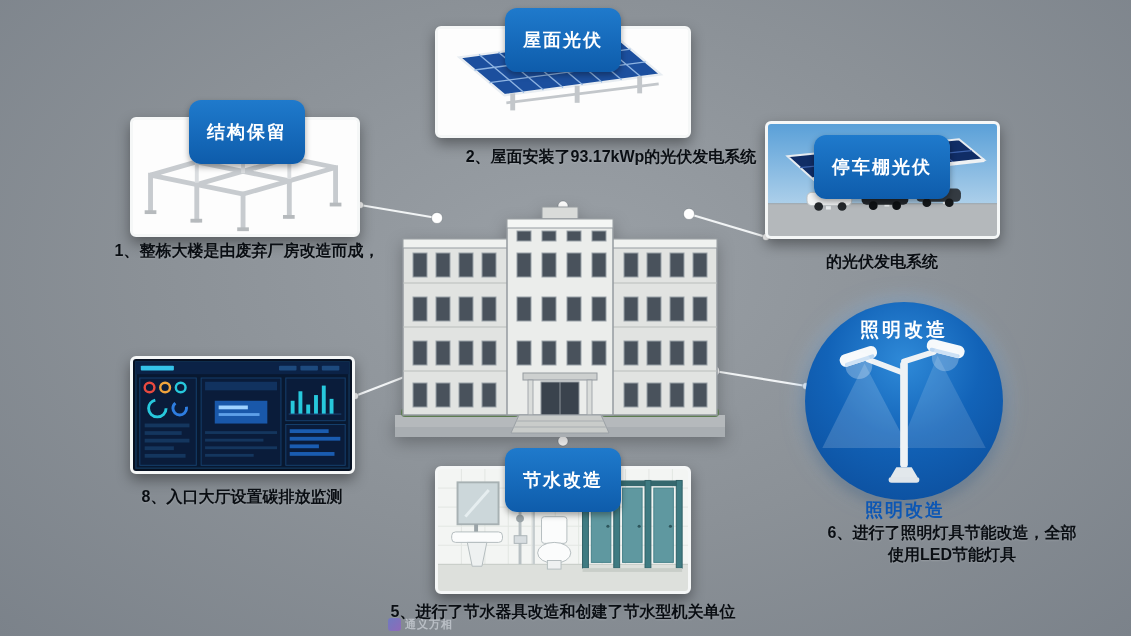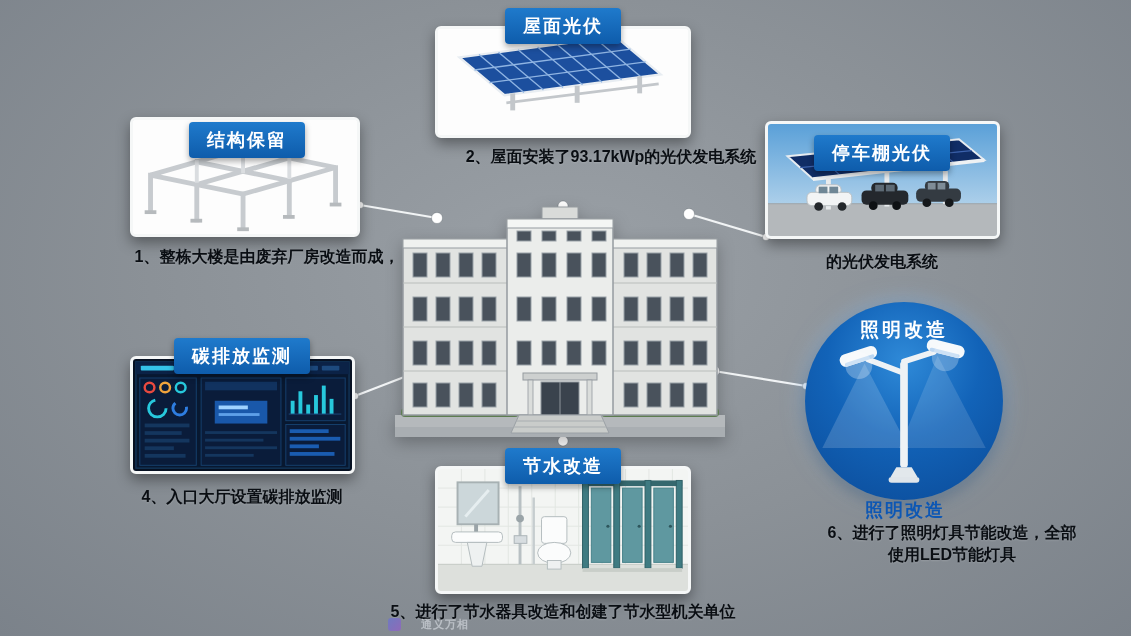--- a/index.html
+++ b/index.html
@@ -7,21 +7,21 @@
   body { font-family:"Liberation Sans","DejaVu Sans",sans-serif; overflow:hidden; }
   #canvas {
     position:relative; width:1131px; height:636px;
     background: radial-gradient(ellipse at 50% 42%, #9aa0a6 0%, #8b9197 52%, #7b828a 100%);
   }
   #connectors { position:absolute; left:0; top:0; pointer-events:none; }
   .pill {
     position:absolute; transform:translateX(-50%);
     background:linear-gradient(180deg,#1f7acc,#0e5cab);
     color:#ffffff; font-weight:700; font-size:18px; letter-spacing:2px;
-    padding:6px 18px; border-radius:4px; white-space:nowrap;
+    padding:20px 18px; border-radius:12px; white-space:nowrap;
     box-shadow:0 3px 6px rgba(0,0,0,.35);
     z-index:5;
   }
   .imgbox {
     position:absolute; background:#ffffff;
     border:3px solid #f5f7f7; border-radius:6px;
     box-shadow:0 6px 14px rgba(0,0,0,.38);
     overflow:hidden; z-index:3;
   }
   .imgbox svg { display:block; width:100%; height:100%; }
@@ -47,21 +47,21 @@
     position:absolute; top:15px; left:0; right:0; text-align:center;
     color:#ffffff; font-weight:700; font-size:19px; letter-spacing:3px;
   }
   .circle-badge svg { position:absolute; inset:0; width:100%; height:100%; }
   .subtitle {
     position:absolute; transform:translateX(-50%);
     color:#0d57b4; font-weight:700; font-size:18px; letter-spacing:2px;
     white-space:nowrap; z-index:4;
   }
   .watermark {
-    position:absolute; left:388px; top:617px; display:flex; gap:20px;
+    position:absolute; left:388px; top:617px; display:flex; gap:4px;
     align-items:center; opacity:.5; z-index:6;
   }
   .wm-icon { width:13px; height:13px; border-radius:3px;
     background:linear-gradient(135deg,#5b6bf0,#9a4ae0); }
   .wm-text { font-size:11px; color:#eef2f8; font-weight:700; letter-spacing:1px; }
 </style>
 </head>
 <body>
 
 <div id="canvas">
@@ -159,21 +159,21 @@
       <rect x="133" y="177" width="5" height="35" fill="#dadddb" stroke="#959ba0" stroke-width="0.8"></rect>
       <rect x="192" y="177" width="5" height="35" fill="#dadddb" stroke="#959ba0" stroke-width="0.8"></rect>
       <rect x="146" y="179" width="38" height="33" fill="#3a434d" stroke="#8d959b"></rect>
       <line x1="165" y1="179" x2="165" y2="212" stroke="#8d959b"></line>
       <polygon points="124,212 206,212 214,230 116,230" fill="#c9ccca" stroke="#9aa0a5"></polygon>
       <line x1="121" y1="218" x2="209" y2="218" stroke="#a8adb0"></line>
       <line x1="118" y1="224" x2="212" y2="224" stroke="#a8adb0"></line>
     </svg>
   </div>
 
-  <div class="pill" style="left:247px; top:100px;margin-top:22px;">结构保留</div>
+  <div class="pill" style="left:247px; top:100px;">结构保留</div>
   <div class="imgbox" style="left:130px; top:117px; width:230px; height:120px;">
     <svg viewBox="0 0 230 120" preserveAspectRatio="none">
       <rect width="230" height="120" fill="#fdfdfd"></rect>
       <g stroke="#c7cbcf" stroke-width="5" stroke-linecap="square" fill="none">
         <polygon points="18,58 113,30 208,50 113,78"></polygon>
         <line x1="65.5" y1="44" x2="160.5" y2="64"></line>
         <line x1="65.5" y1="68" x2="160.5" y2="40"></line>
         <line x1="18" y1="58" x2="18" y2="96"></line>
         <line x1="113" y1="78" x2="113" y2="114"></line>
         <line x1="208" y1="50" x2="208" y2="88"></line>
@@ -187,21 +187,21 @@
       </g>
       <g fill="#b6babd">
         <rect x="12" y="95" width="12" height="4"></rect>
         <rect x="107" y="113" width="12" height="4"></rect>
         <rect x="202" y="87" width="12" height="4"></rect>
         <rect x="59" y="104" width="12" height="4"></rect>
         <rect x="154" y="100" width="12" height="4"></rect>
       </g>
     </svg>
   </div>
-  <div class="caption" style="left:247px; top:246px;margin-left:20px;">
+  <div class="caption" style="left:247px; top:240px;">
     <div>1、整栋大楼是由废弃厂房改造而成，</div>
   </div>
 
   <div class="pill" style="left:563px; top:8px;">屋面光伏</div>
   <div class="imgbox" style="left:435px; top:26px; width:256px; height:112px;">
     <svg viewBox="0 0 256 112" preserveAspectRatio="none">
       <rect width="256" height="112" fill="#fdfdfd"></rect>
       <polygon points="22,30 182,8 228,48 68,70" fill="#1c4f9e" stroke="#e8edf2" stroke-width="2.5"></polygon>
       <g stroke="#8fb4e2" stroke-width="1.4">
         <line x1="42" y1="27" x2="88" y2="67"></line>
@@ -274,21 +274,20 @@
         <rect x="174" y="62" width="8" height="7" fill="#7e8c97"></rect>
         <circle cx="163" cy="83" r="4.5" fill="#15181b"></circle>
           <circle cx="186" cy="83" r="4.5" fill="#15181b"></circle>
       </g>
     </svg>
   </div>
   <div class="caption" style="left:882px; top:251px;">
     <div>的光伏发电系统</div>
   </div>
 
-  <div class="pill" style="left:242px; top:338px;">碳排放监测</div>
   <div class="imgbox" style="left:130px; top:356px; width:225px; height:118px;">
     <svg viewBox="0 0 225 118" preserveAspectRatio="none">
       <rect width="225" height="118" fill="#061021"></rect>
       <rect x="3" y="3" width="219" height="112" fill="#081830" stroke="#133457" stroke-width="1.5"></rect>
       <rect x="3" y="3" width="219" height="13" fill="#0b2246"></rect>
       <rect x="8" y="7" width="34" height="5" rx="1" fill="#35c3e8"></rect>
       <rect x="150" y="7" width="18" height="5" rx="1" fill="#1d4a7e"></rect>
       <rect x="172" y="7" width="18" height="5" rx="1" fill="#1d4a7e"></rect>
       <rect x="194" y="7" width="18" height="5" rx="1" fill="#1d4a7e"></rect>
       <rect x="7" y="20" width="58" height="92" fill="#0a1c3a" stroke="#16406e"></rect>
@@ -320,21 +319,21 @@
       <rect x="202" y="42" width="4" height="16" fill="#27c8dc"></rect>
       <line x1="160" y1="58" x2="214" y2="58" stroke="#1d4a7e"></line>
       <rect x="157" y="69" width="61" height="43" fill="#0a1c3a" stroke="#16406e"></rect>
       <rect x="161" y="74" width="40" height="4" fill="#1a5cb0"></rect>
       <rect x="161" y="82" width="52" height="4" fill="#1a5cb0"></rect>
       <rect x="161" y="90" width="30" height="4" fill="#1a5cb0"></rect>
       <rect x="161" y="98" width="46" height="4" fill="#1a5cb0"></rect>
     </svg>
   </div>
   <div class="caption" style="left:242px; top:486px;">
-    <div>4、入口大厅设置碳排放监测</div>
+    <div>8、入口大厅设置碳排放监测</div>
   </div>
 
   <div class="pill" style="left:563px; top:448px;">节水改造</div>
   <div class="imgbox" style="left:435px; top:466px; width:256px; height:128px;">
     <svg viewBox="0 0 256 128" preserveAspectRatio="none">
       <rect width="256" height="128" fill="#f3f5f3"></rect>
       <g stroke="#e2e6e2" stroke-width="1">
         <line x1="24" y1="0" x2="24" y2="100"></line>
           <line x1="48" y1="0" x2="48" y2="100"></line>
         <line x1="72" y1="0" x2="72" y2="100"></line>

